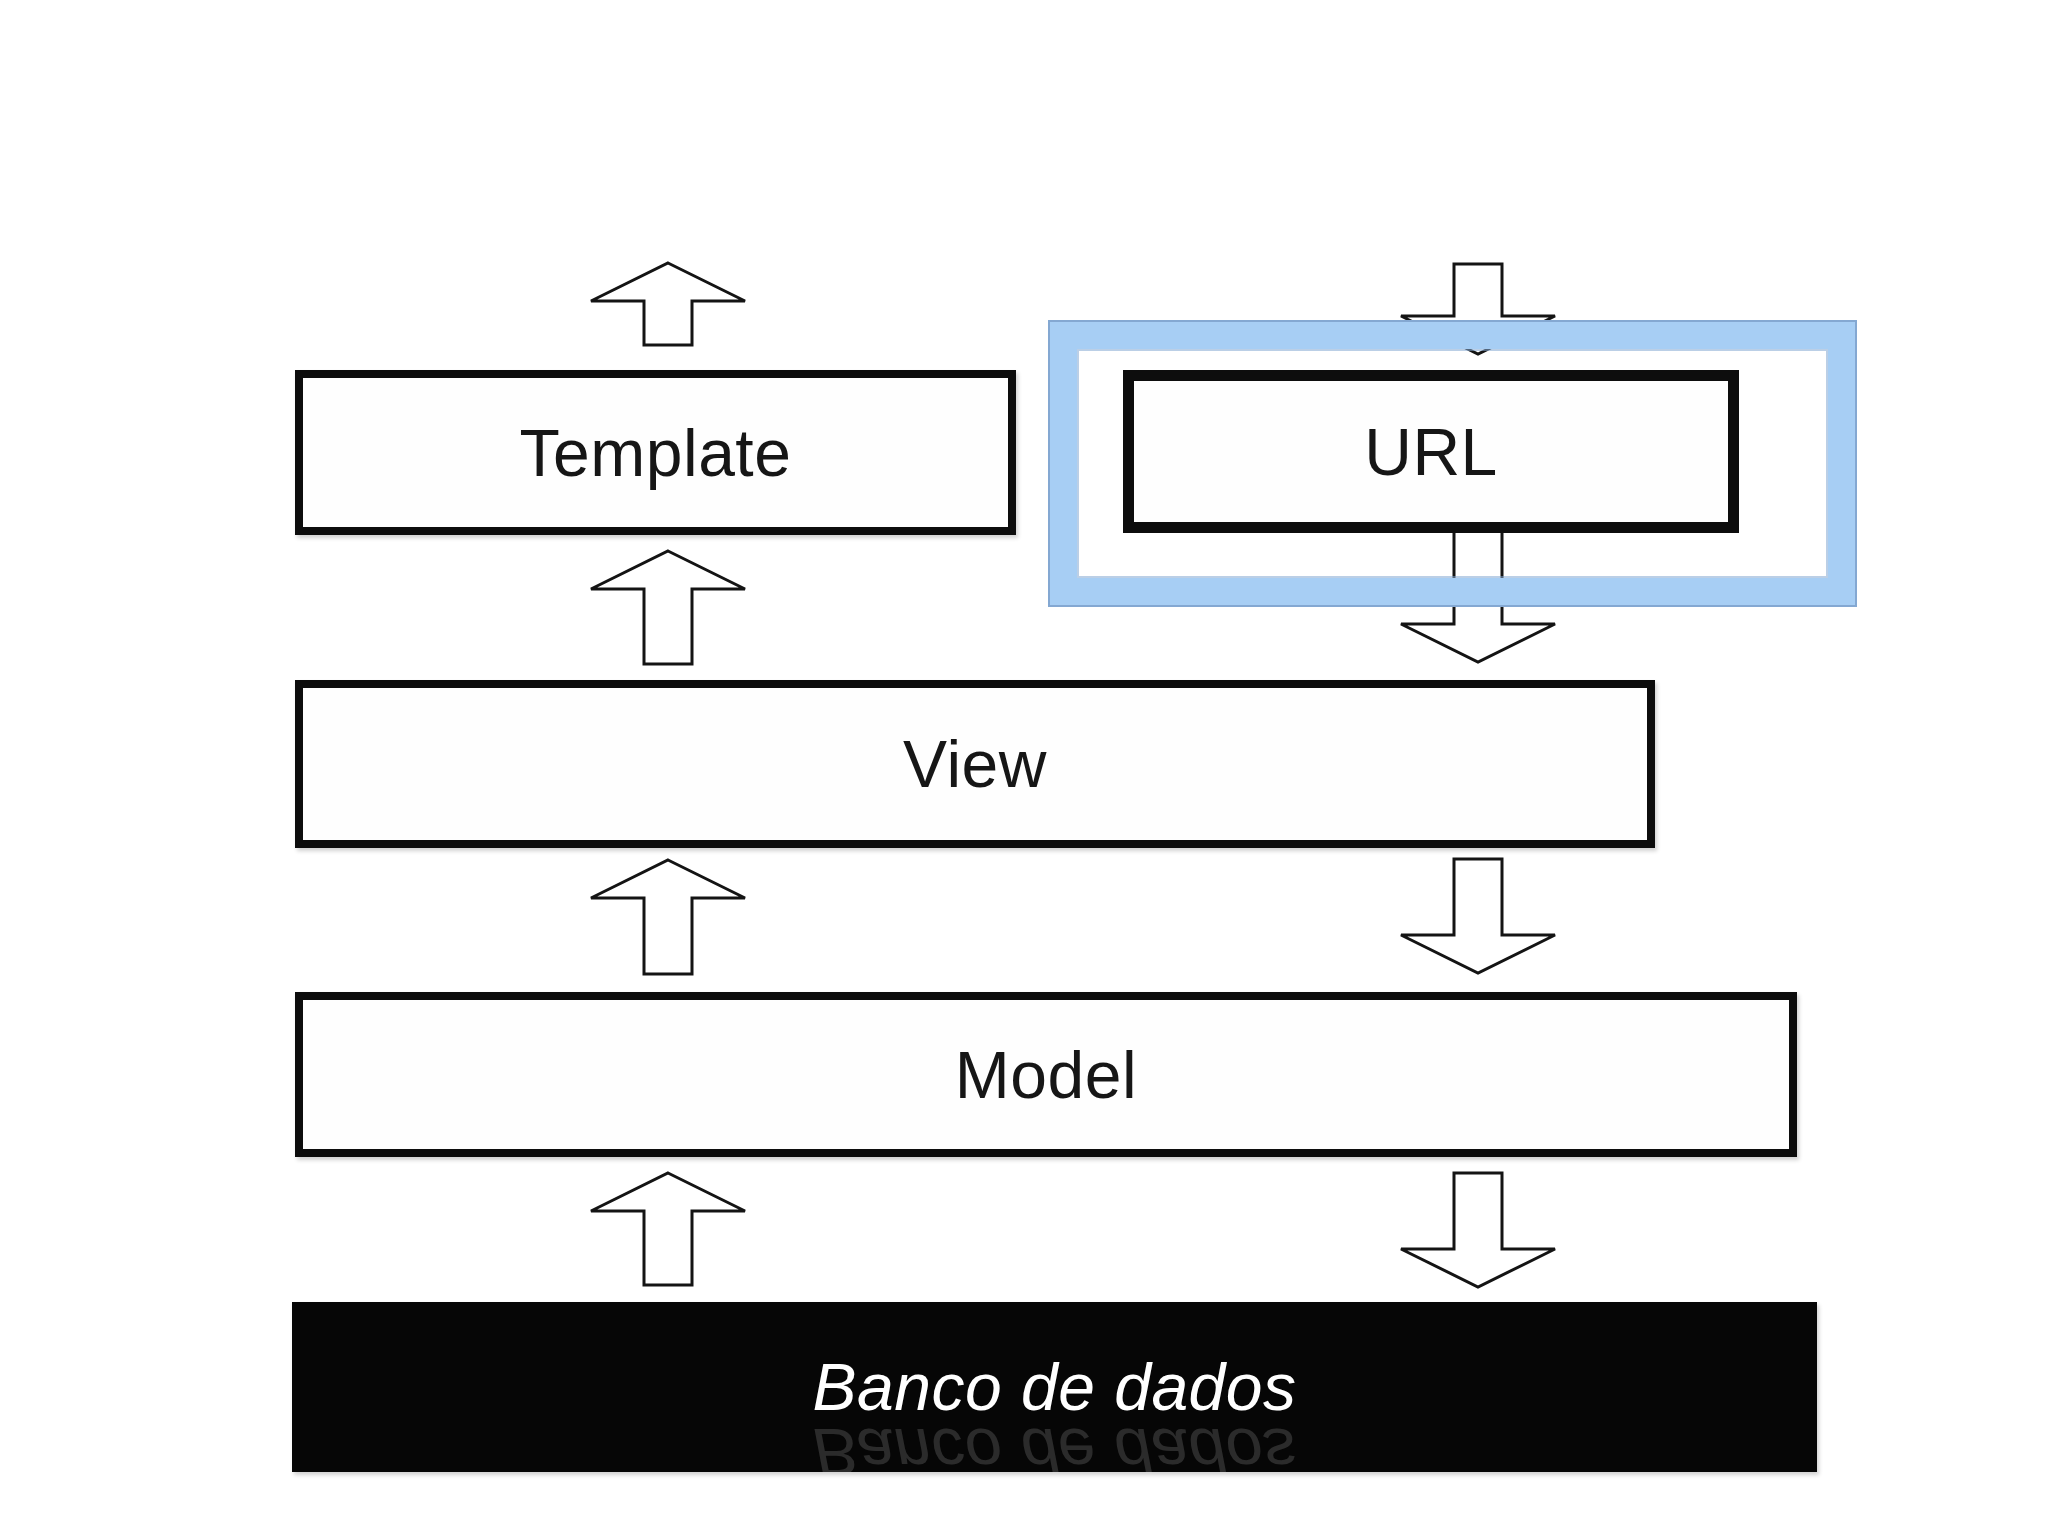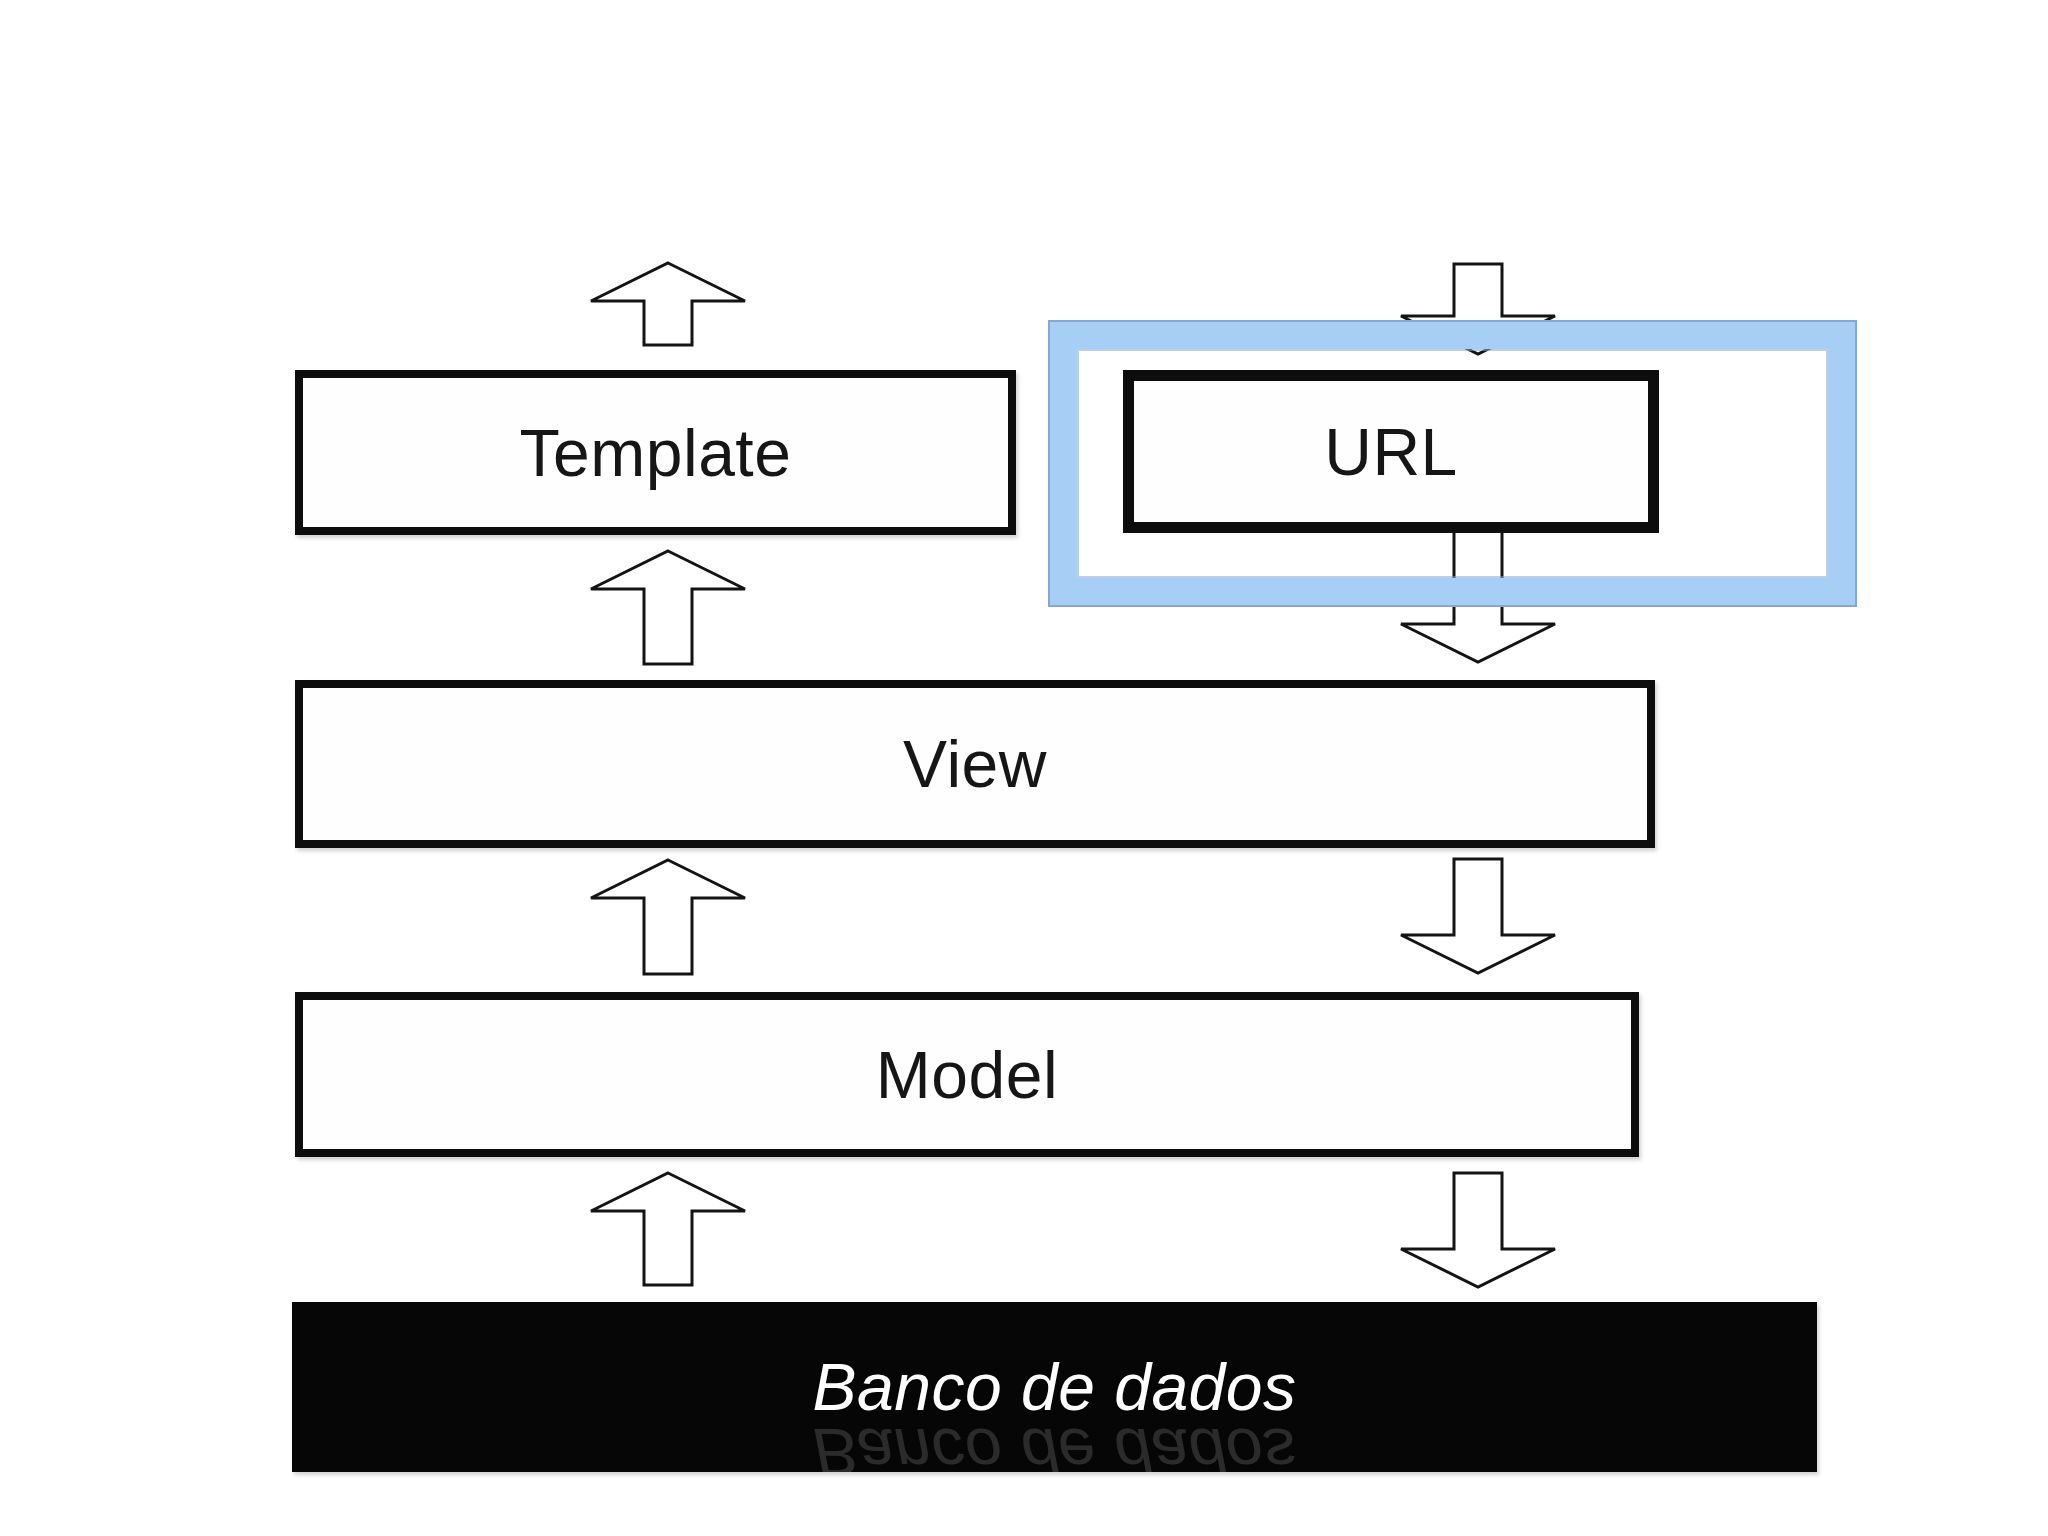--- a/index.html
+++ b/index.html
@@ -28,21 +28,21 @@
     border:8px solid var(--box-border);
     display:flex;align-items:center;justify-content:center;
     font-size:66px;
     letter-spacing:0.5px;
     z-index:3;
     box-shadow:2px 3px 4px rgba(0,0,0,0.18);
   }
   .box-cliente { left:295px; top:72px;   width:1522px; height:172px; }
   .box-template{ left:295px; top:370px;  width:721px;  height:165px; }
   .box-view    { left:295px; top:680px;  width:1360px; height:168px; }
-  .box-model   { left:295px; top:992px;  width:1344px; height:165px; }
+  .box-model   { left:295px; top:992px;  width:1502px; height:165px; }
   .box-banco   { left:292px; top:1302px; width:1525px; height:170px;
                  background:var(--banco-fill); border:none; color:var(--banco-text);
                  overflow:hidden;font-style:italic; }
   .banco-reflection{
     position:absolute; left:0; top:112px; width:100%;
     text-align:center; font-size:66px; letter-spacing:0.5px;
     transform:scaleY(-1); opacity:0.15; color:var(--banco-text);
     pointer-events:none;
   }
   .url-frame{
@@ -50,21 +50,21 @@
     box-sizing:border-box;
     border:27px solid var(--hl-fill);
     outline:2px solid var(--hl-edge);
     z-index:2;
   }
   .url-frame::after{
     content:""; position:absolute; inset:0;
     border:2px solid var(--hl-edge); opacity:.55;
   }
   .box-url{
-    left:1123px; top:370px; width:536px; height:163px;
+    left:1123px; top:370px; width:616px; height:163px;
     border-width:11px; z-index:4;
     box-shadow:none;
   }
   .arrow{ position:absolute; z-index:1; }
   .arrow svg{ display:block; width:100%; height:100%; }
   .arrow polygon{ fill:#ffffff; stroke:#141414; stroke-width:3; stroke-linejoin:miter; }
   .a-up  { left:588px;  width:160px; }
   .a-down{ left:1398px; width:160px; }
   #up1  { top:260px;  height:88px; }
   #up2  { top:548px;  height:119px; }

